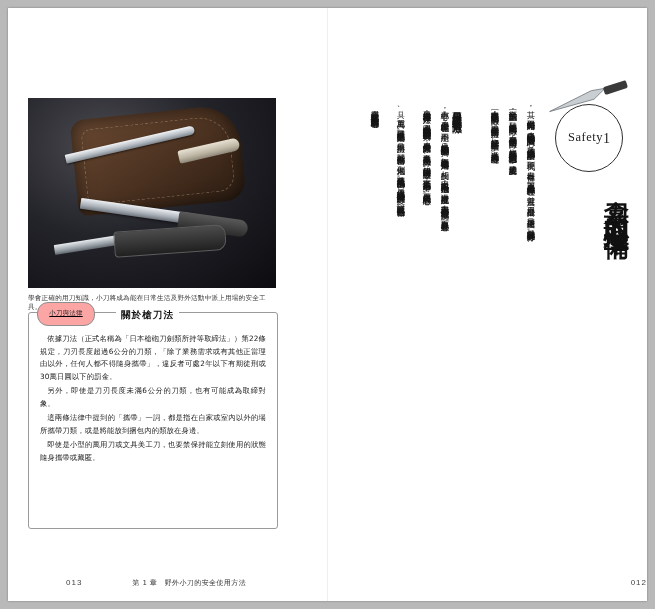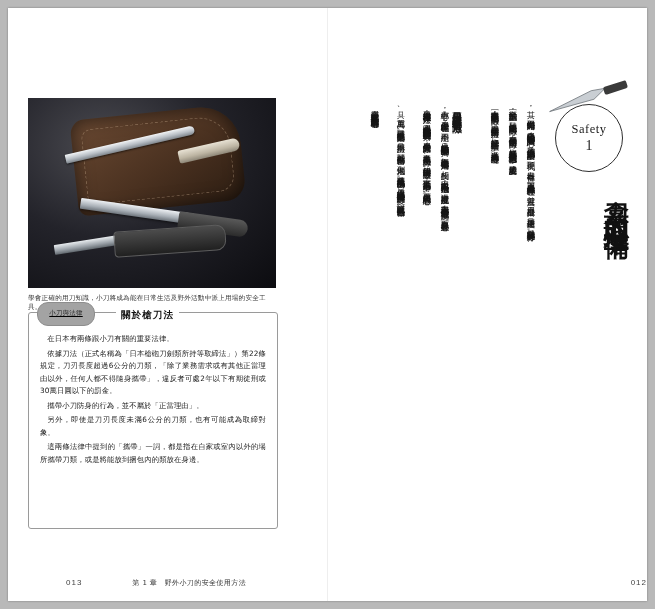--- a/index.html
+++ b/index.html
@@ -20,21 +20,21 @@
     position:absolute;left:319px;top:0;width:1px;height:593px;
     background:linear-gradient(to right,rgba(0,0,0,.10),rgba(0,0,0,.03));
   }
 
   
   .page-right{position:absolute;left:320px;top:0;width:319px;height:593px;}
 
   .safety-badge{
     position:absolute;right:24px;top:96px;width:66px;height:66px;
     border:1.6px solid #2f2f2f;border-radius:50%;
-    display:flex;flex-direction:column;align-items:center;justify-content:center;
+    display:flex;flex-direction:row;align-items:center;justify-content:center;
     background:#fff;
   }
   .safety-badge .s-txt{
     font-family:"Liberation Serif",serif;
     font-size:12.5px;letter-spacing:.5px;color:#1b1b1b;line-height:1.1;
   }
   .safety-badge .s-num{
     font-family:"Liberation Serif",serif;
     font-size:14px;color:#1b1b1b;line-height:1.1;margin-top:1px;
   }
@@ -135,21 +135,21 @@
     font-family:"DejaVu Sans",sans-serif;
     font-size:6.6px;color:#333;letter-spacing:.2px;line-height:1.4;
   }
 
   .box{
     position:absolute;left:20px;top:304px;width:248px;height:215px;
     border:1px solid #9a9a9a;border-radius:3px;background:#fff;
   }
   .box-tab{
     position:absolute;left:8px;top:-11px;width:56px;height:22px;
-    border:1px solid #8d8d8d;border-radius:11px;background:#a3a3a3;
+    border:1px solid #8d8d8d;border-radius:11px;background:#fca5a5;
     display:flex;align-items:center;justify-content:center;text-decoration:underline;
   }
   .box-tab span{
     font-family:"DejaVu Sans",sans-serif;
     font-size:6.4px;color:#222;line-height:1.15;text-align:center;letter-spacing:.3px;
   }
   .box-title{
     position:absolute;left:72px;top:-4px;
     font-family:"DejaVu Sans",sans-serif;
     font-weight:bold;font-size:9.6px;color:#111;letter-spacing:1px;
@@ -225,25 +225,24 @@
     </div>
 
     <div class="caption">學會正確的用刀知識，小刀將成為能在日常生活及野外活動中派上用場的安全工具。</div>
 
     <div class="box">
       <div class="box-tab">
         <span>小刀與法律</span>
       </div>
       <div class="box-title">關於槍刀法</div>
       <div class="box-body">
-        <p>在日本有兩條跟小刀有關的重要法律。</p>
         <p>依據刀法（正式名稱為「日本槍砲刀劍類所持等取締法」）第22條規定，刀刃長度超過6公分的刀類，「除了業務需求或有其他正當理由以外，任何人都不得隨身攜帶」，違反者可處2年以下有期徒刑或30萬日圓以下的罰金。</p>
-        <p>攜帶小刀防身的行為，並不屬於「正當理由」。</p>
         <p>另外，即使是刀刃長度未滿6公分的刀類，也有可能成為取締對象。</p>
         <p>這兩條法律中提到的「攜帶」一詞，都是指在自家或室內以外的場所攜帶刀類，或是將能放到捆包內的類放在身邊。</p>
+        <p>即使是小型的萬用刀或文具美工刀，也要禁保持能立刻使用的狀態隨身攜帶或藏匿。</p>
       </div>
     </div>
 
     <div class="footer-left">
       <span class="pg">013</span>
       <span class="ch">第 1 章　野外小刀的安全使用方法</span>
     </div>
   </div>
 
   <div class="gutter"></div>

